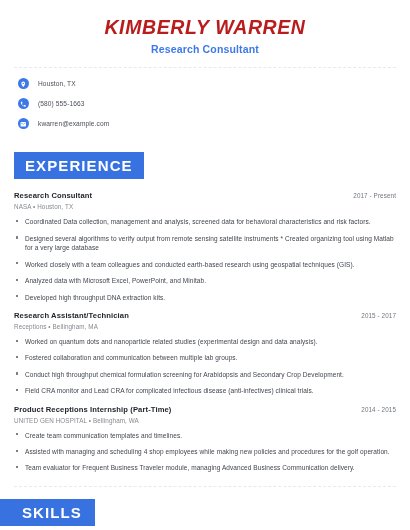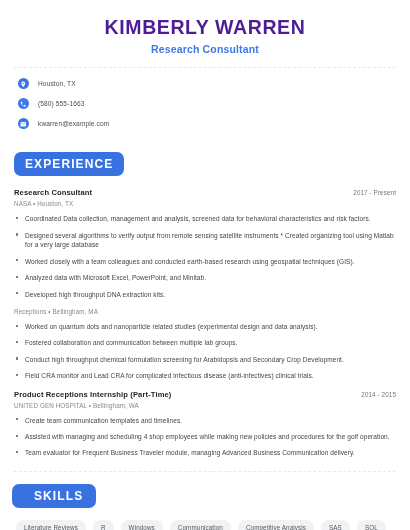--- a/index.html
+++ b/index.html
@@ -8,21 +8,21 @@
     background:#ffffff;
     font-family:"Liberation Sans", sans-serif;
     overflow:hidden;
   }
   .page { width:410px; height:530px; position:relative; background:#fff; }
 
   
   .header { padding:16px 14px 0 14px; text-align:center; }
   .name {
     font-size:19.5px; font-weight:bold; letter-spacing:0.6px;
-    color:#4c1d95; line-height:1.15;
+    color:#b91c1c; line-height:1.15;font-style:italic;
   }
   .job-title {
     margin-top:5px; font-size:10.5px; font-weight:bold;
     color:#3d78e8; letter-spacing:0.15px;
   }
 
   .divider {
     margin:12px 14px 0 14px;
     border-top:1px dashed #e6e9ee;
     height:0;
@@ -37,26 +37,25 @@
     display:flex; align-items:center; justify-content:center;
     margin-right:9px;
   }
   .contact-icon svg { width:6.5px; height:6.5px; display:block; fill:#fff; }
   .contact-text { font-size:6.6px; color:#4a4f57; letter-spacing:0.1px; }
 
   
   .section-badge {
     display:inline-block;
     background:#3772e0; color:#ffffff;
-    font-size:12px; font-weight:bold; letter-spacing:1.1px;
+    font-size:15px; font-weight:bold; letter-spacing:1.1px;
     padding:5px 11px 5px 11px;
-    border-radius:7px;
   }
   .badge-wrap-exp { padding:14px 0 0 14px; }
-  .badge-wrap-skills { padding:12px 0 0 0; margin-left:12px; }
+  .badge-wrap-skills { padding:12px 0 0 0; margin-left:0; }
   .badge-wrap-skills .section-badge { padding-left:22px; padding-right:13px; }
 
   
   .experience { padding:12px 14px 0 14px; }
   .job { margin-bottom:0; }
   .job + .job { margin-top:9px; }
   .job-head { display:flex; justify-content:space-between; align-items:baseline; }
   .job-role { font-size:7.6px; font-weight:bold; color:#1c2127; letter-spacing:0.12px; }
   .job-dates { font-size:6.3px; color:#70767f; white-space:nowrap; letter-spacing:0.1px; }
   .job-meta { font-size:6.3px; color:#85898f; margin-top:3px; letter-spacing:0.1px; }
@@ -148,20 +147,24 @@
       <ul class="bullets">
         <li>Coordinated Data collection, management and analysis, screened data for behavioral characteristics and risk factors.</li>
         <li>Designed several algorithms to verify output from remote sensing satellite instruments * Created organizing tool using Matlab for a very large database</li>
         <li>Worked closely with a team colleagues and conducted earth-based research using geospatial techniques (GIS).</li>
         <li>Analyzed data with Microsoft Excel, PowerPoint, and Minitab.</li>
         <li>Developed high throughput DNA extraction kits.</li>
       </ul>
     </div>
 
     <div class="job">
+      <div class="job-head">
+        <span class="job-role">Research Assistant/Technician</span>
+        <span class="job-dates">2015 - 2017</span>
+      </div>
       <div class="job-meta">Receptions • Bellingham, MA</div>
       <ul class="bullets">
         <li>Worked on quantum dots and nanoparticle related studies (experimental design and data analysis).</li>
         <li>Fostered collaboration and communication between multiple lab groups.</li>
         <li>Conduct high throughput chemical formulation screening for Arabidopsis and Secondary Crop Development.</li>
         <li>Field CRA monitor and Lead CRA for complicated infectious disease (anti-infectives) clinical trials.</li>
       </ul>
     </div>
 
     <div class="job">

